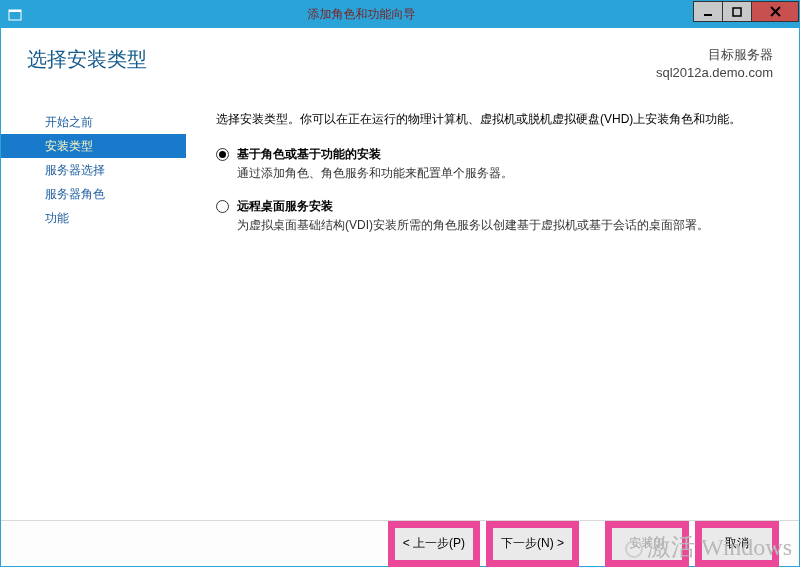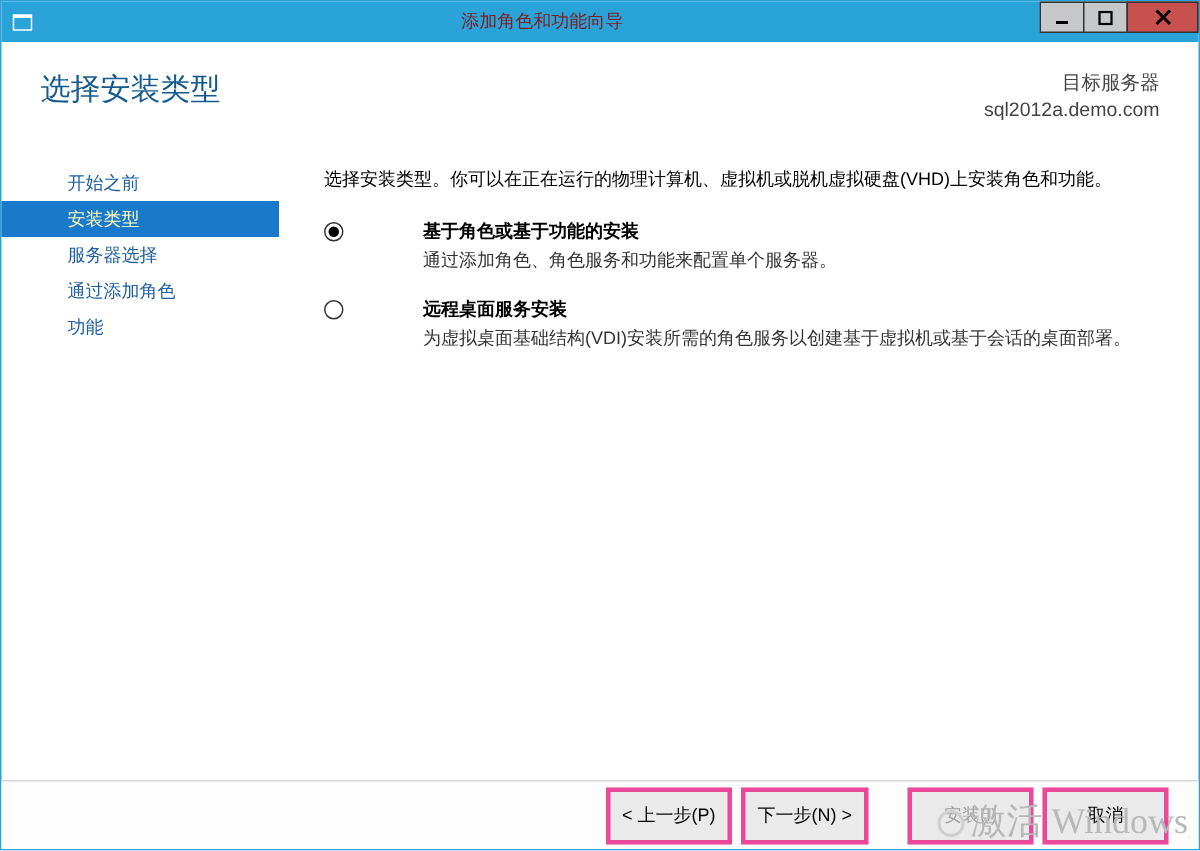--- a/index.html
+++ b/index.html
@@ -107,21 +107,20 @@
     }
     .intro {
       font-size: 12px;
       margin-bottom: 18px;
       line-height: 1.5;
     }
     .option {
       display: flex;
       align-items: flex-start;
       margin-bottom: 16px;
-      gap: 45px;
     }
     .radio {
       width: 13px; height: 13px;
       border: 1px solid #333;
       border-radius: 50%;
       margin-top: 2px;
       margin-right: 8px;
       position: relative;
       background: #fff;
     }
@@ -142,21 +141,21 @@
       display: flex;
       align-items: center;
       justify-content: flex-end;
       padding-right: 20px;
       gap: 6px;
       background: #fdfdfd;
     }
     .btn {
       min-width: 84px;
       height: 32px;
-      border: 3px solid #ec4899;
+      border: 7px solid #ec4899;
       background: #eaeaea;
       font-size: 12px;
       display: flex;
       align-items: center;
       justify-content: center;
       cursor: pointer;
       padding: 16px 8px;
     }
     .btn.disabled { color: #9f9f9f; cursor: default; }
     .btn-gap { width: 14px; }
@@ -216,21 +215,21 @@
       <div>目标服务器</div>
       <div>sql2012a.demo.com</div>
     </div>
   </div>
 
   <div class="body">
     <div class="sidebar">
       <div class="nav-item">开始之前</div>
       <div class="nav-item selected">安装类型</div>
       <div class="nav-item">服务器选择</div>
-      <div class="nav-item">通过添加角色</div>
+      <div class="nav-item">服务器角色</div>
       <div class="nav-item">功能</div>
     </div>
 
     <div class="content">
       <div class="intro">选择安装类型。你可以在正在运行的物理计算机、虚拟机或脱机虚拟硬盘(VHD)上安装角色和功能。</div>
 
       <div class="option">
         <div class="radio checked"></div>
         <div class="option-text">
           <div class="option-title">基于角色或基于功能的安装</div>

